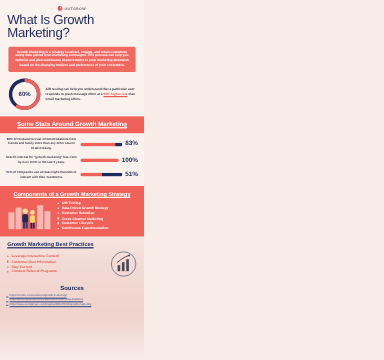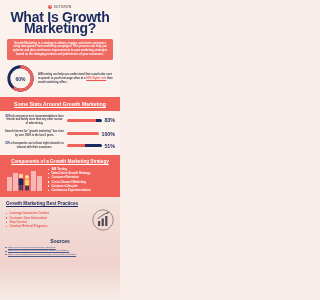--- a/index.html
+++ b/index.html
@@ -11,22 +11,22 @@
   .page{position:relative;width:120px;height:300px;overflow:hidden;
     background:linear-gradient(180deg,#fbf2ee 0%,#fbf1ed 55%,#f3dcd6 72%,#efd2cb 88%,#f7ece8 100%);}
 
   
   .brand{display:flex;align-items:center;justify-content:center;gap:1.2px;padding-top:4.5px;}
   .brand-mark{width:4px;height:4px;border-radius:50%;background:#e8574f;position:relative;flex:0 0 auto;}
   .brand-mark:after{content:"";position:absolute;left:1.2px;top:1.2px;width:1.6px;height:1.6px;border-radius:50%;background:#fbf2ee;}
   .brand-name{font-size:2.9px;letter-spacing:.35px;font-weight:700;color:#6b6370;}
 
   .title{
-    text-align:center;color:#1b2a5e;font-weight:700;
-    font-size:14px;line-height:11.6px;letter-spacing:-.25px;
+    text-align:left;color:#1b2a5e;font-weight:400;
+    font-size:11px;line-height:11.6px;letter-spacing:-.25px;
     margin:3px 6px 0 6px;
   }
 
   .intro{
     margin:4px 7px 0 7px;background:#f06a62;border-radius:1.5px;
     padding:3px 4px 3.5px 4px;color:#fff;text-align:center;
     font-size:2.75px;line-height:3.8px;font-weight:700;letter-spacing:-.02px;
   }
 
   

